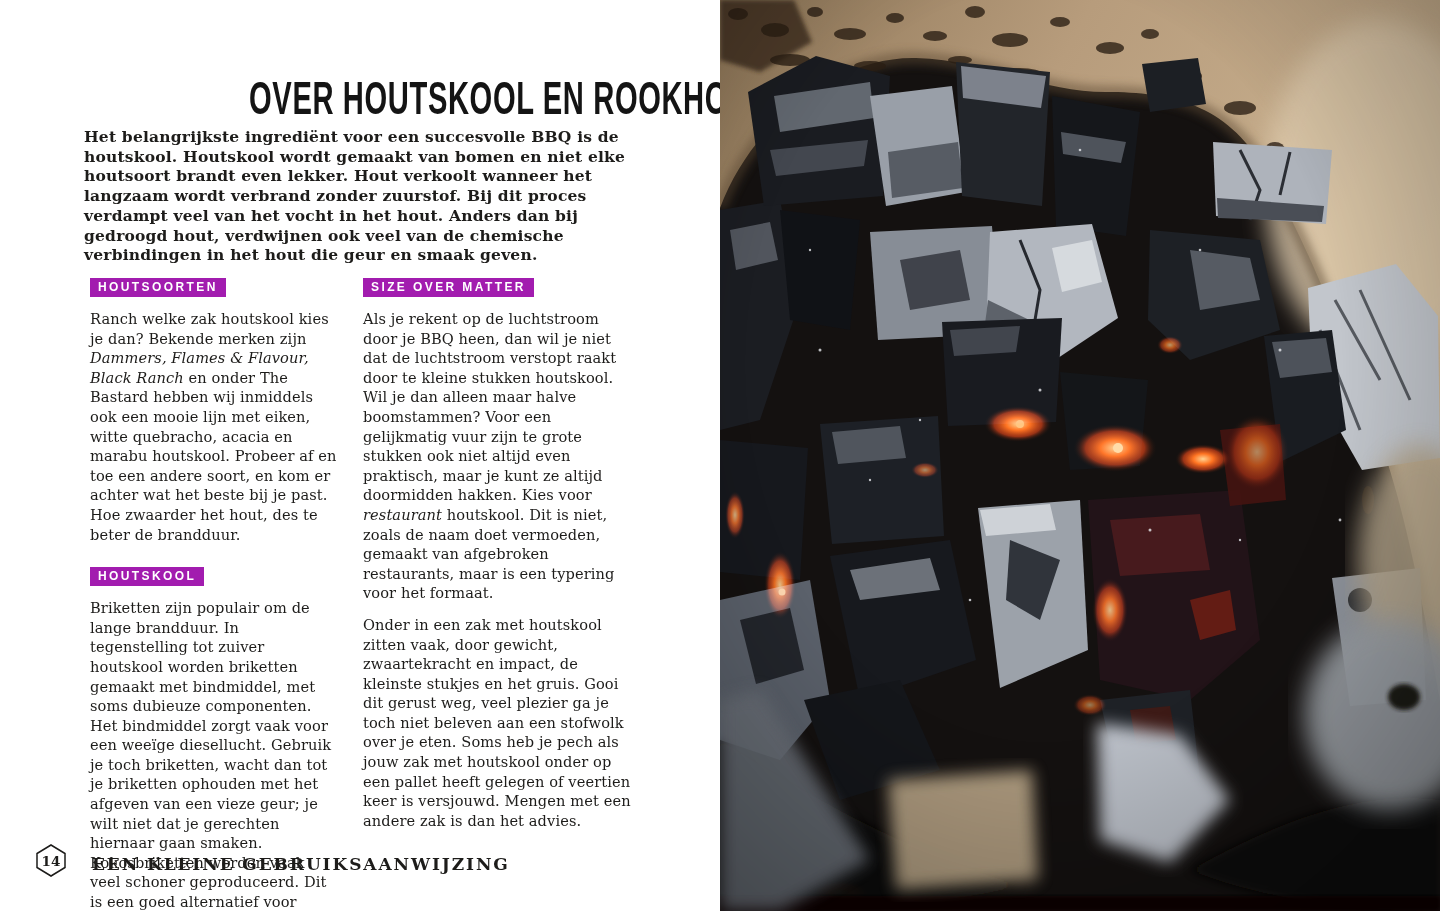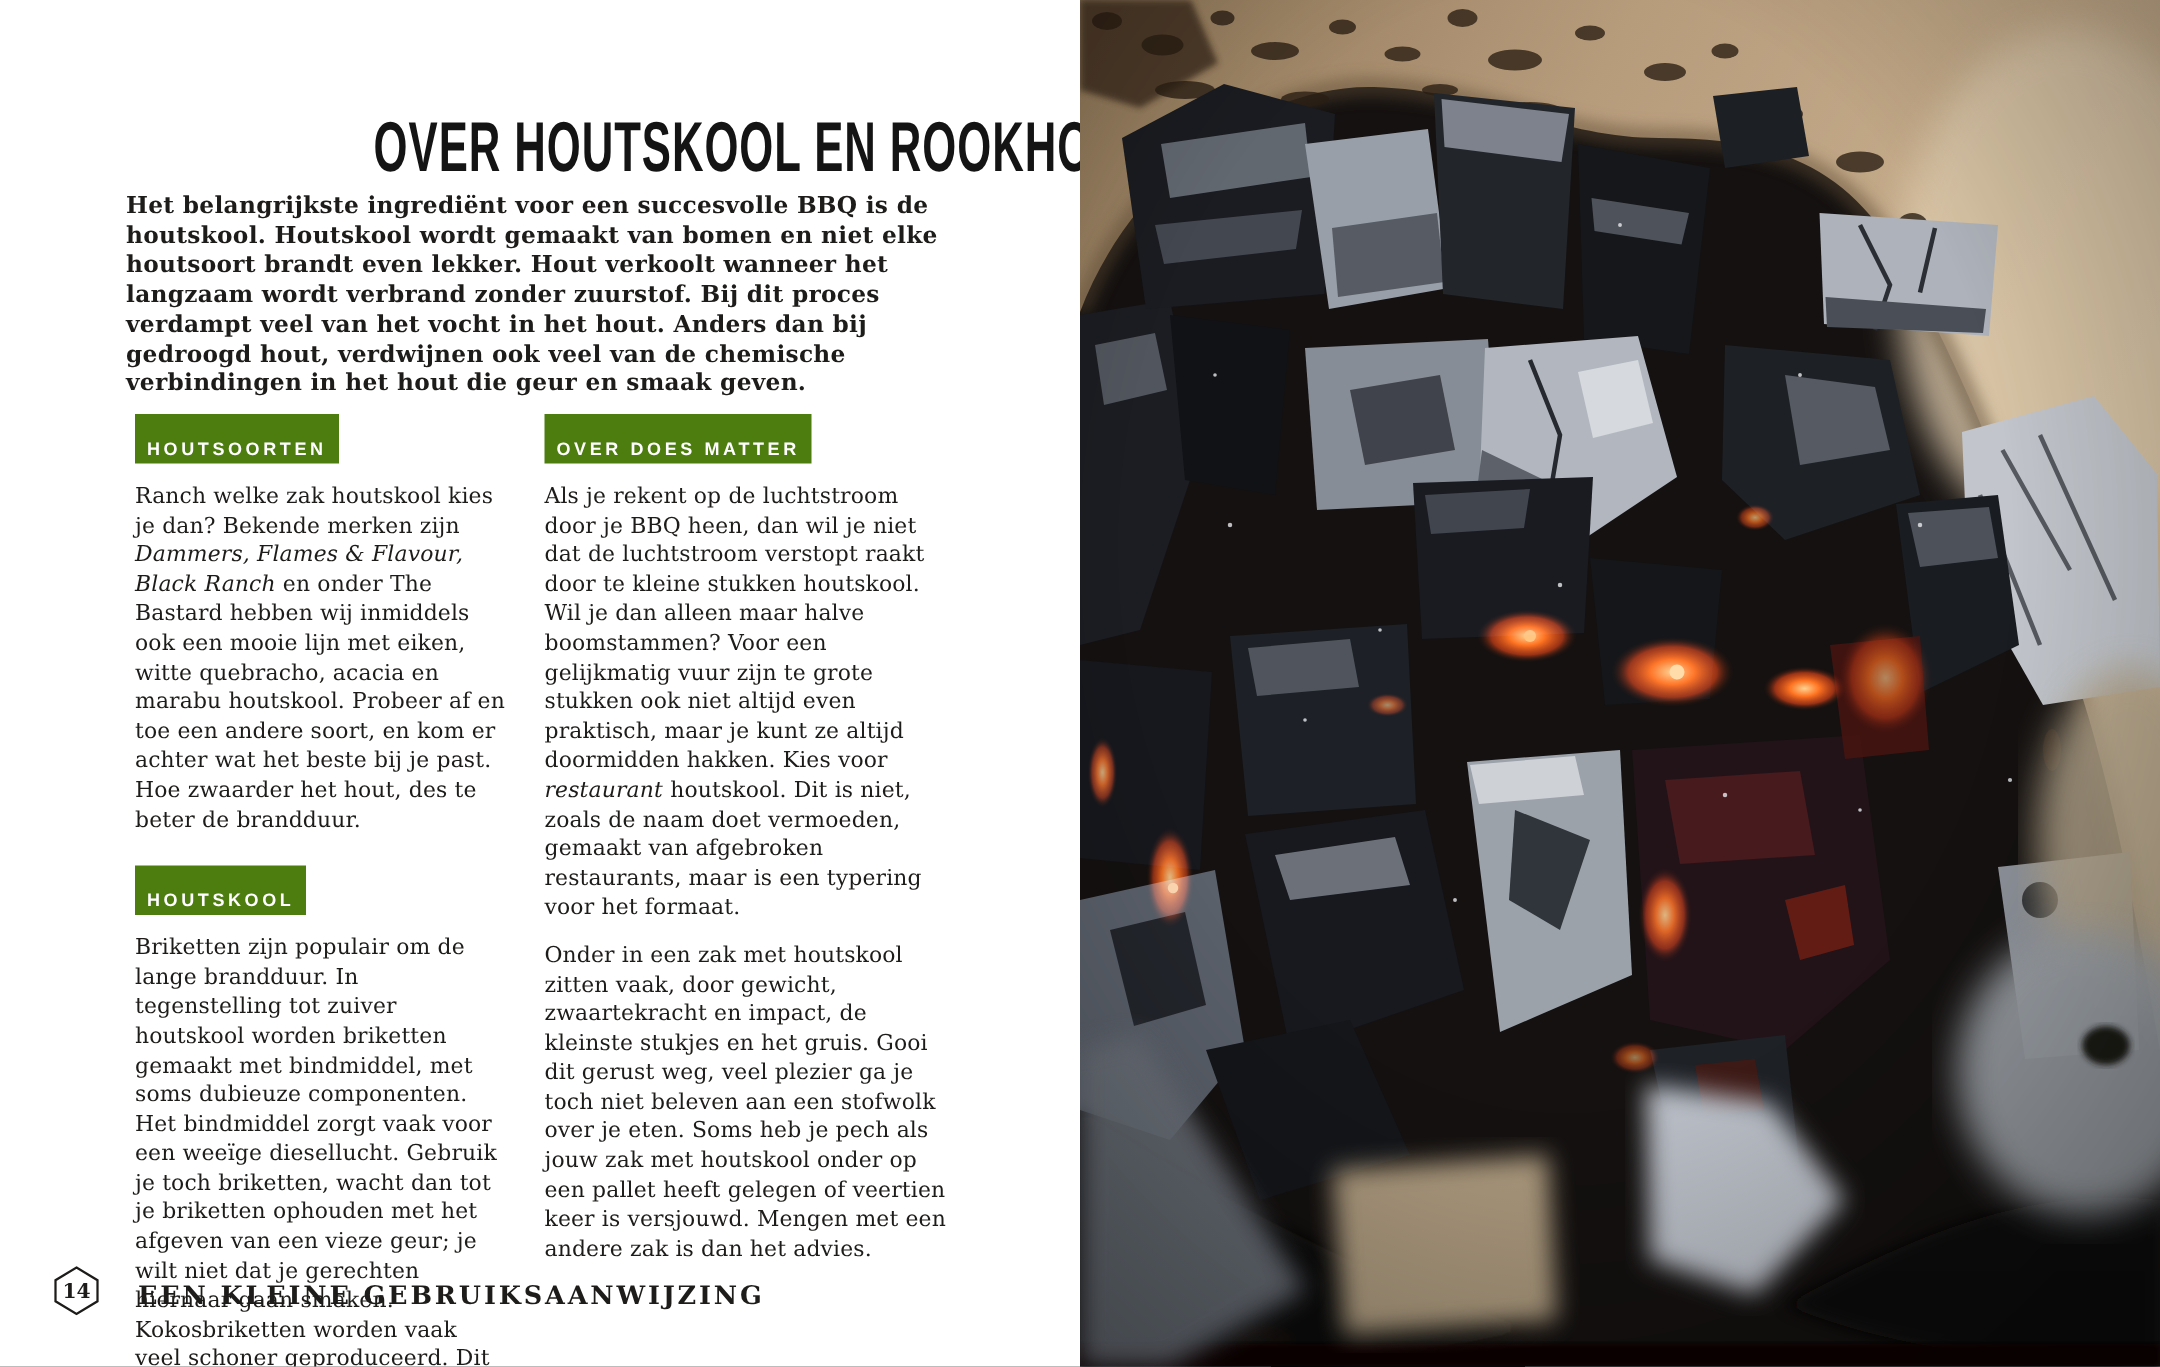--- a/index.html
+++ b/index.html
@@ -5,21 +5,21 @@
   html,body{margin:0;padding:0;}
   body{width:1440px;height:911px;background:#ffffff;font-family:"DejaVu Serif",serif;color:#1d1c1a;overflow:hidden;}
   .spread{position:relative;width:1440px;height:911px;background:#ffffff;}
   .left-page{position:absolute;left:0;top:0;width:720px;height:911px;background:#ffffff;}
   .title-wrap{position:absolute;top:74px;left:90px;width:540px;text-align:center;}
   .title{display:inline-block;font-family:"Liberation Sans",sans-serif;font-weight:700;font-size:47px;line-height:1;letter-spacing:1px;transform:scaleX(.62);transform-origin:50% 50%;white-space:nowrap;color:#141414;}
   .intro{position:absolute;top:127px;left:84px;width:552px;font-weight:700;font-size:15.5px;line-height:19.7px;letter-spacing:.2px;}
   .columns{position:absolute;top:276px;left:90px;width:542px;display:flex;}
   .col-left{width:248px;margin-right:25px;}
   .col-right{width:269px;}
-  .sec-heading{display:inline-block;background:#4d7c0f;color:#ffffff;font-family:"Liberation Sans",sans-serif;font-weight:700;font-size:12px;letter-spacing:2.4px;padding:17px 8px 4px;line-height:1;}
+  .sec-heading{display:inline-block;background:#a21caf;color:#ffffff;font-family:"Liberation Sans",sans-serif;font-weight:700;font-size:12px;letter-spacing:2.4px;padding:3px 8px 4px;line-height:1;}
   .section p{margin:12px 0 0;font-size:14.6px;line-height:19.6px;letter-spacing:.1px;}
   .section p + p{}
   .section + .section{margin-top:21px;}
   em{font-style:italic;}
   .footer-hex{position:absolute;left:36px;top:844px;width:30px;height:33px;padding-left:32px;}
   .footer-hex svg{position:absolute;left:0;top:0;}
   .hex-num{position:absolute;left:0;top:0;width:30px;height:33px;display:flex;align-items:center;justify-content:center;font-weight:700;font-size:13.5px;color:#1d1c1a;}
   .footer-label{position:absolute;left:92px;top:854px;font-weight:700;font-size:17px;letter-spacing:1.9px;}
   .photo{position:absolute;left:720px;top:0;width:720px;height:911px;background:#171310;}
   .photo svg{display:block;width:720px;height:911px;}
@@ -43,21 +43,21 @@
           <span class="sec-heading">HOUTSOORTEN</span>
           <p><span>Ranch welke zak houtskool kies je dan? Bekende merken zijn </span><em>Dammers, Flames &amp; Flavour, Black Ranch</em><span> en onder The Bastard hebben wij inmiddels ook een mooie lijn met eiken, witte quebracho, acacia en marabu houtskool. Probeer af en toe een andere soort, en kom er achter wat het beste bij je past. Hoe zwaarder het hout, des te beter de brandduur.</span></p>
         </section>
         <section class="section">
           <span class="sec-heading">HOUTSKOOL</span>
           <p><span>Briketten zijn populair om de lange brandduur. In tegenstelling tot zuiver houtskool worden briketten gemaakt met bindmiddel, met soms dubieuze componenten. Het bindmiddel zorgt vaak voor een weeïge diesellucht. Gebruik je toch briketten, wacht dan tot je briketten ophouden met het afgeven van een vieze geur; je wilt niet dat je gerechten hiernaar gaan smaken. Kokosbriketten worden vaak veel schoner geproduceerd. Dit is een goed alternatief voor houtskool.</span></p>
         </section>
       </div>
       <div class="col-right">
         <section class="section">
-          <span class="sec-heading">OVER DOES MATTER</span>
+          <span class="sec-heading">SIZE OVER MATTER</span>
           <p><span>Als je rekent op de luchtstroom door je BBQ heen, dan wil je niet dat de luchtstroom verstopt raakt door te kleine stukken houtskool. Wil je dan alleen maar halve boomstammen? Voor een gelijkmatig vuur zijn te grote stukken ook niet altijd even praktisch, maar je kunt ze altijd doormidden hakken. Kies voor </span><em>restaurant</em><span> houtskool. Dit is niet, zoals de naam doet vermoeden, gemaakt van afgebroken restaurants, maar is een typering voor het formaat.</span></p>
           <p><span>Onder in een zak met houtskool zitten vaak, door gewicht, zwaartekracht en impact, de kleinste stukjes en het gruis. Gooi dit gerust weg, veel plezier ga je toch niet beleven aan een stofwolk over je eten. Soms heb je pech als jouw zak met houtskool onder op een pallet heeft gelegen of veertien keer is versjouwd. Mengen met een andere zak is dan het advies.</span></p>
         </section>
       </div>
     </div>
 
     <div class="footer-hex">
       <svg width="30" height="33" viewBox="0 0 30 33">
         <polygon points="15,1 29,9.5 29,23.5 15,32 1,23.5 1,9.5" fill="none" stroke="#1d1c1a" stroke-width="1.5"></polygon>
       </svg>

